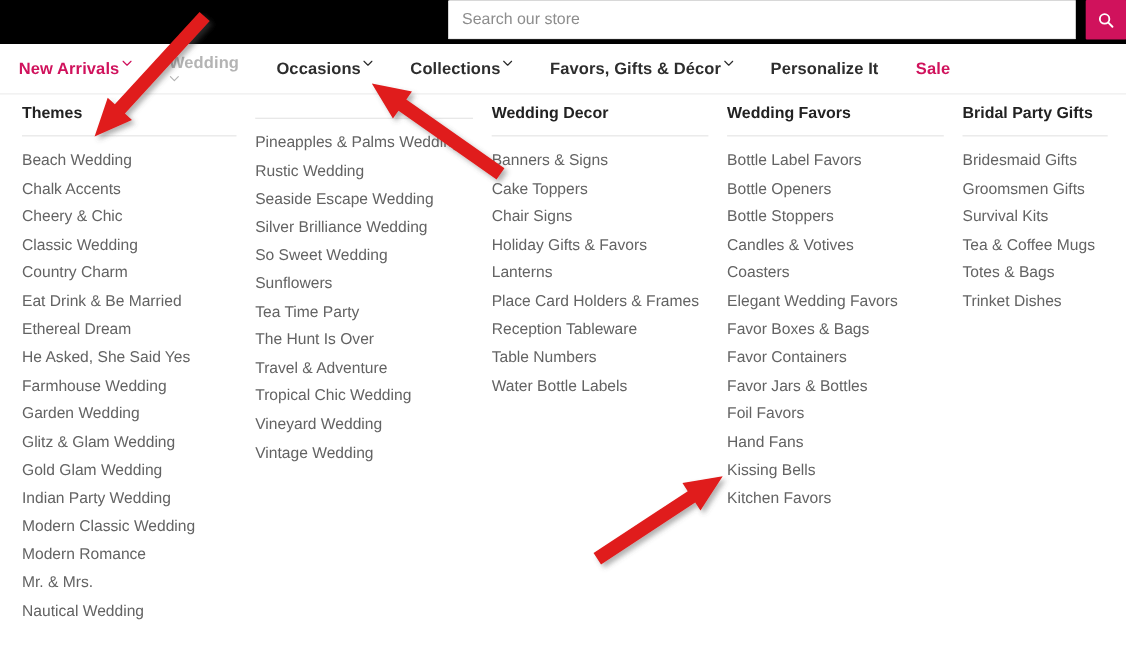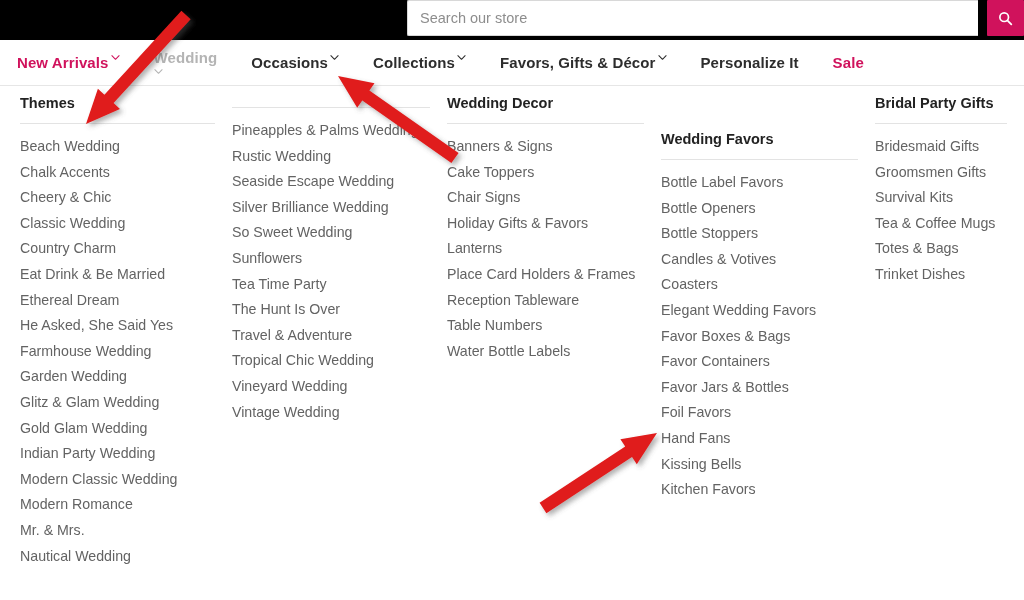--- a/index.html
+++ b/index.html
@@ -105,21 +105,21 @@
     box-sizing: border-box;
   }
   .menu-cols {
     display: flex;
     padding-left: 20px;
   }
   .menu-col { box-sizing: border-box; }
   .col-0 { width: 212px; }
   .col-1 { width: 215px; }
   .col-2 { width: 214px; }
-  .col-3 { width: 214px; margin-top: 36px; }
+  .col-3 { width: 214px; }
   .col-4 { width: 149px; }
 
   .col-head {
     font-size: 14.5px;
     font-weight: bold;
     color: #222222;
     padding-bottom: 12px;
     padding-top: 1px;
   }
   .col-head.blank { visibility: hidden; }

